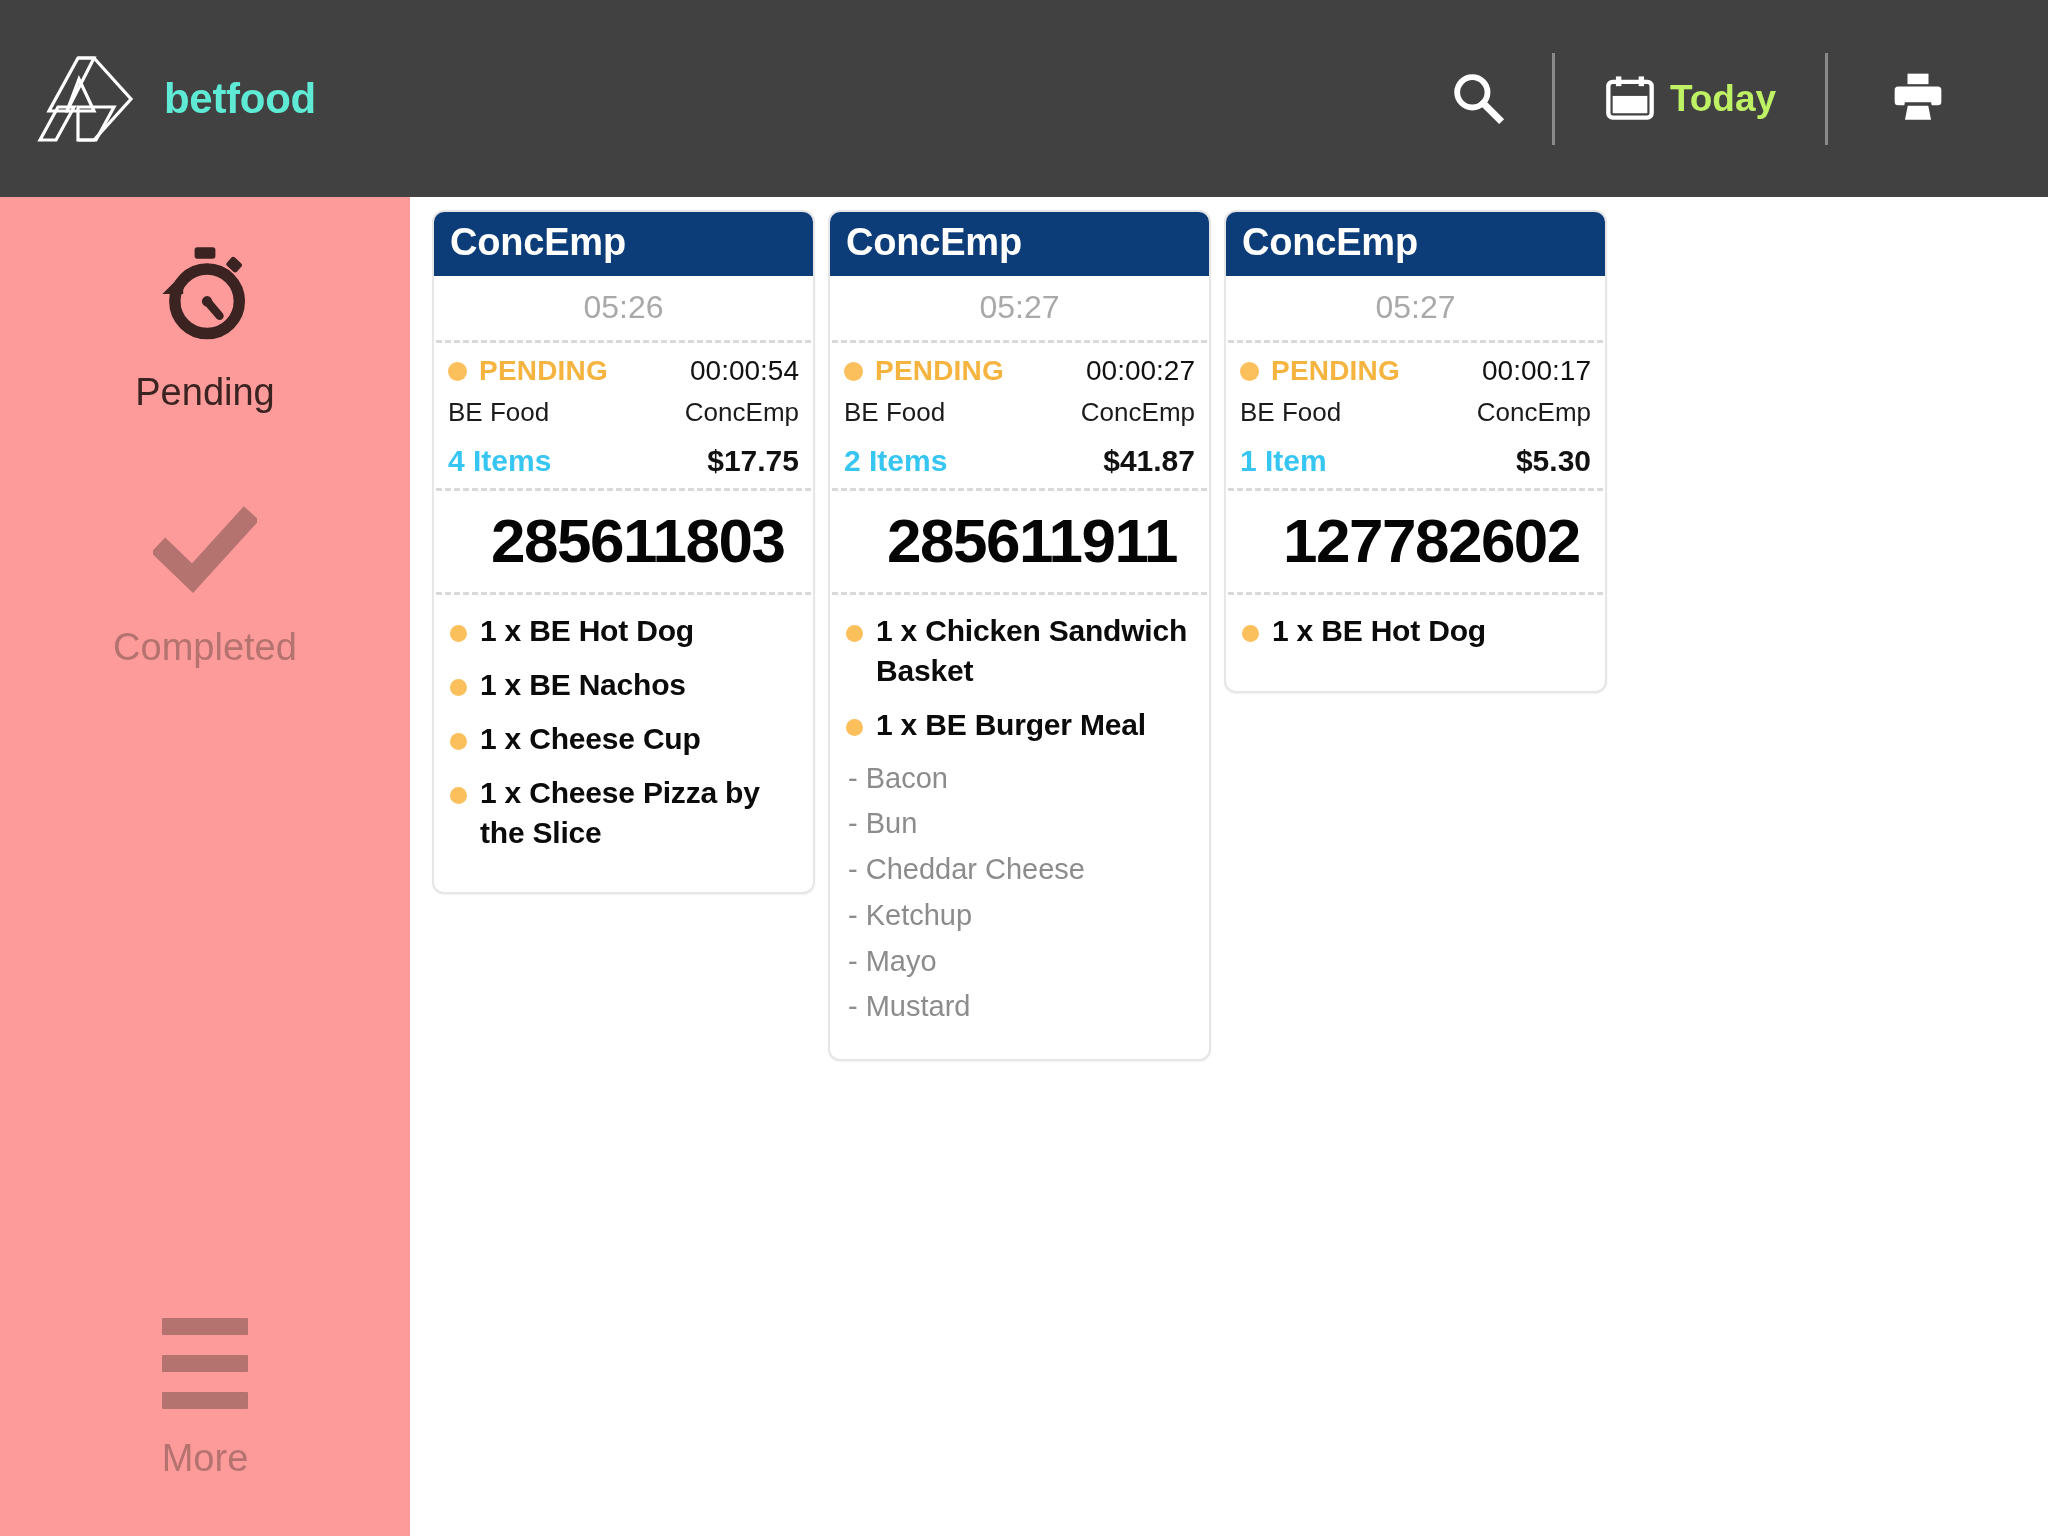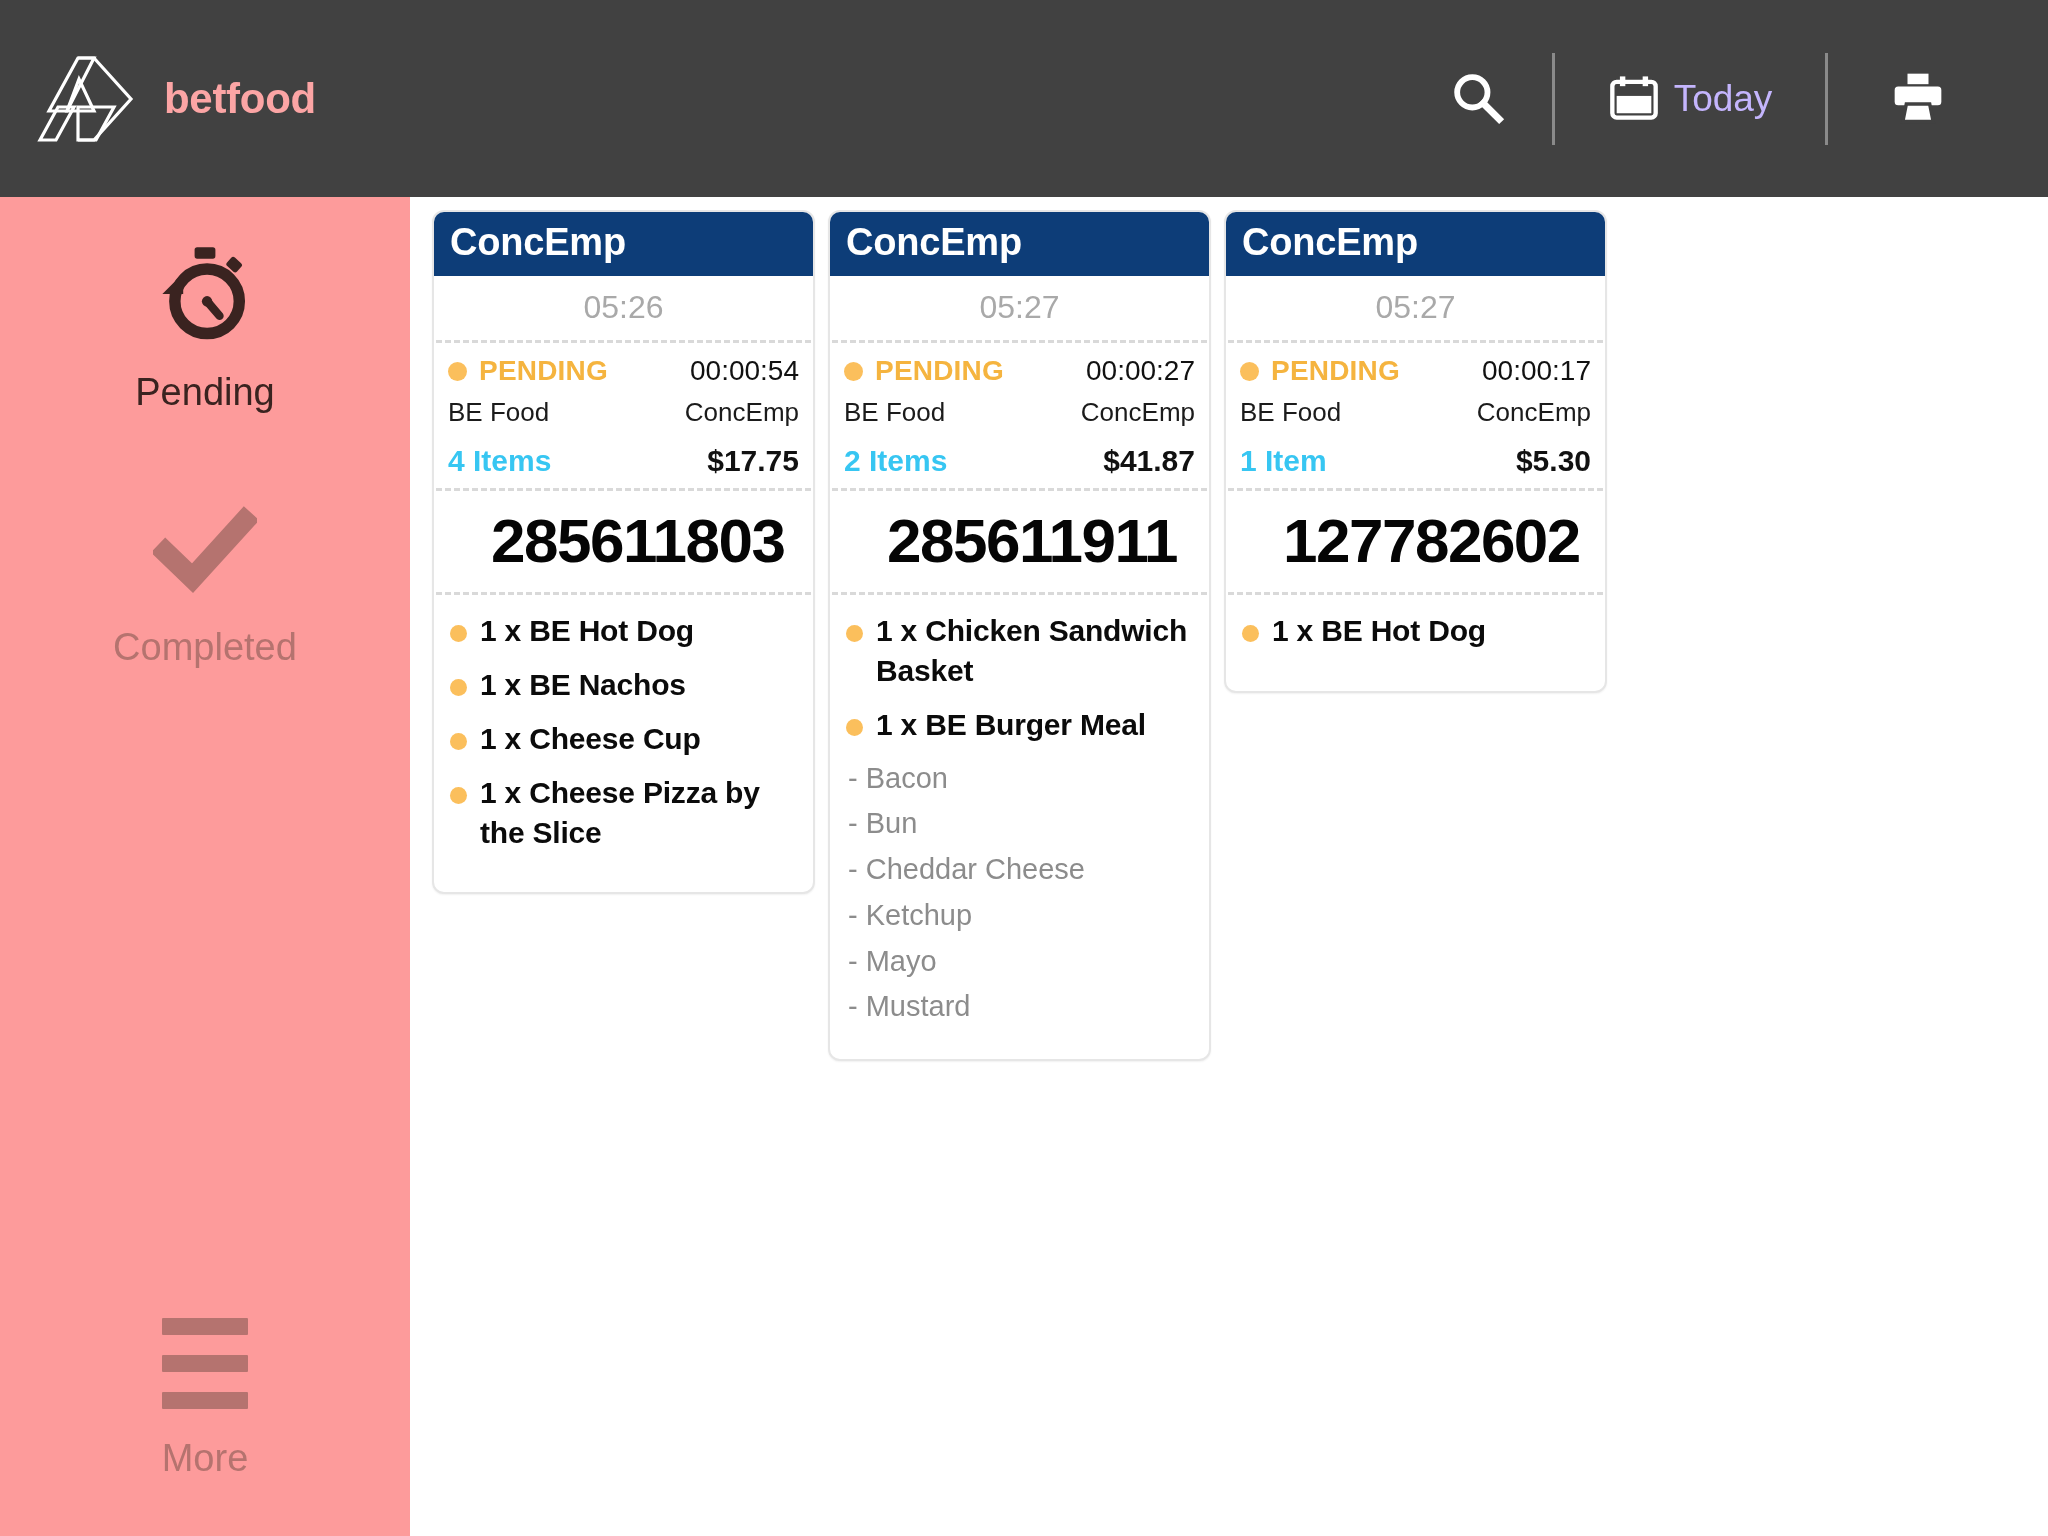--- a/index.html
+++ b/index.html
@@ -14,35 +14,35 @@
   
   .header {
     position: absolute; left: 0; top: 0;
     width: 2048px; height: 197px;
     background: #414141;
     display: flex; align-items: center;
   }
   .brand { display: flex; align-items: center; padding-left: 34px; }
   .logo-mark { width: 104px; height: 100px; flex: 0 0 auto; }
   .brand-name {
-    color: #fca5a5; font-size: 42px; font-weight: bold;
+    color: #5eead4; font-size: 42px; font-weight: bold;
     letter-spacing: -0.3px; margin-left: 26px;
   }
   .header-right {
     margin-left: auto; display: flex; align-items: center;
     height: 100%; padding-right: 40px;
   }
   .hdr-btn {
     display: flex; align-items: center; justify-content: center;
     height: 100%;
   }
   .hdr-search { width: 150px; }
   .hdr-today { width: 270px; gap: 14px; }
   .hdr-print { width: 180px; }
-  .today-label { color: #c4b5fd; font-size: 37px; }
+  .today-label { color: #bef264; font-size: 37px; font-weight: bold; }
   .vsep { width: 3px; height: 92px; background: #8a8a8a; flex: 0 0 auto; }
 
   
   .sidebar {
     position: absolute; left: 0; top: 197px;
     width: 410px; height: 1339px;
     background: #fd9b9b;
   }
   .side-item {
     width: 410px; text-align: center;

